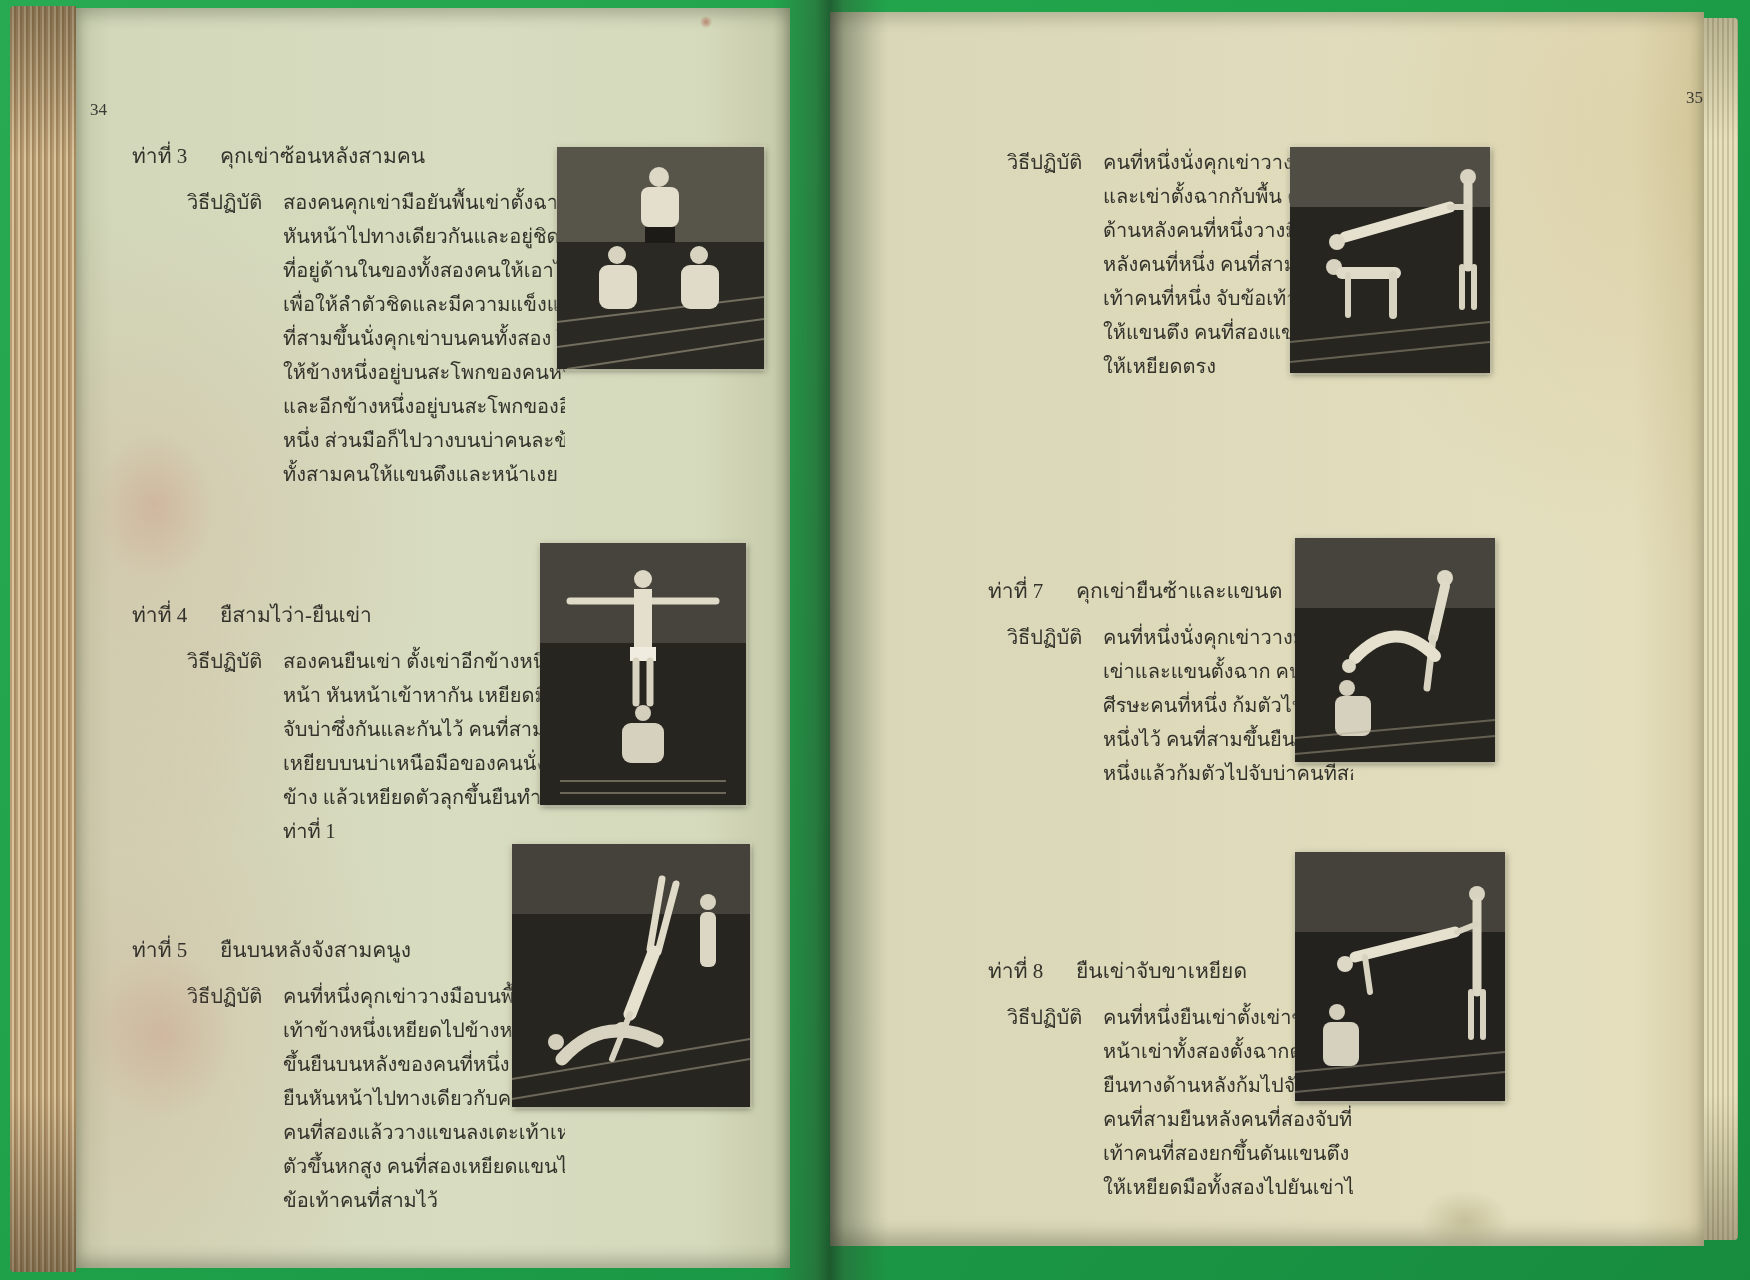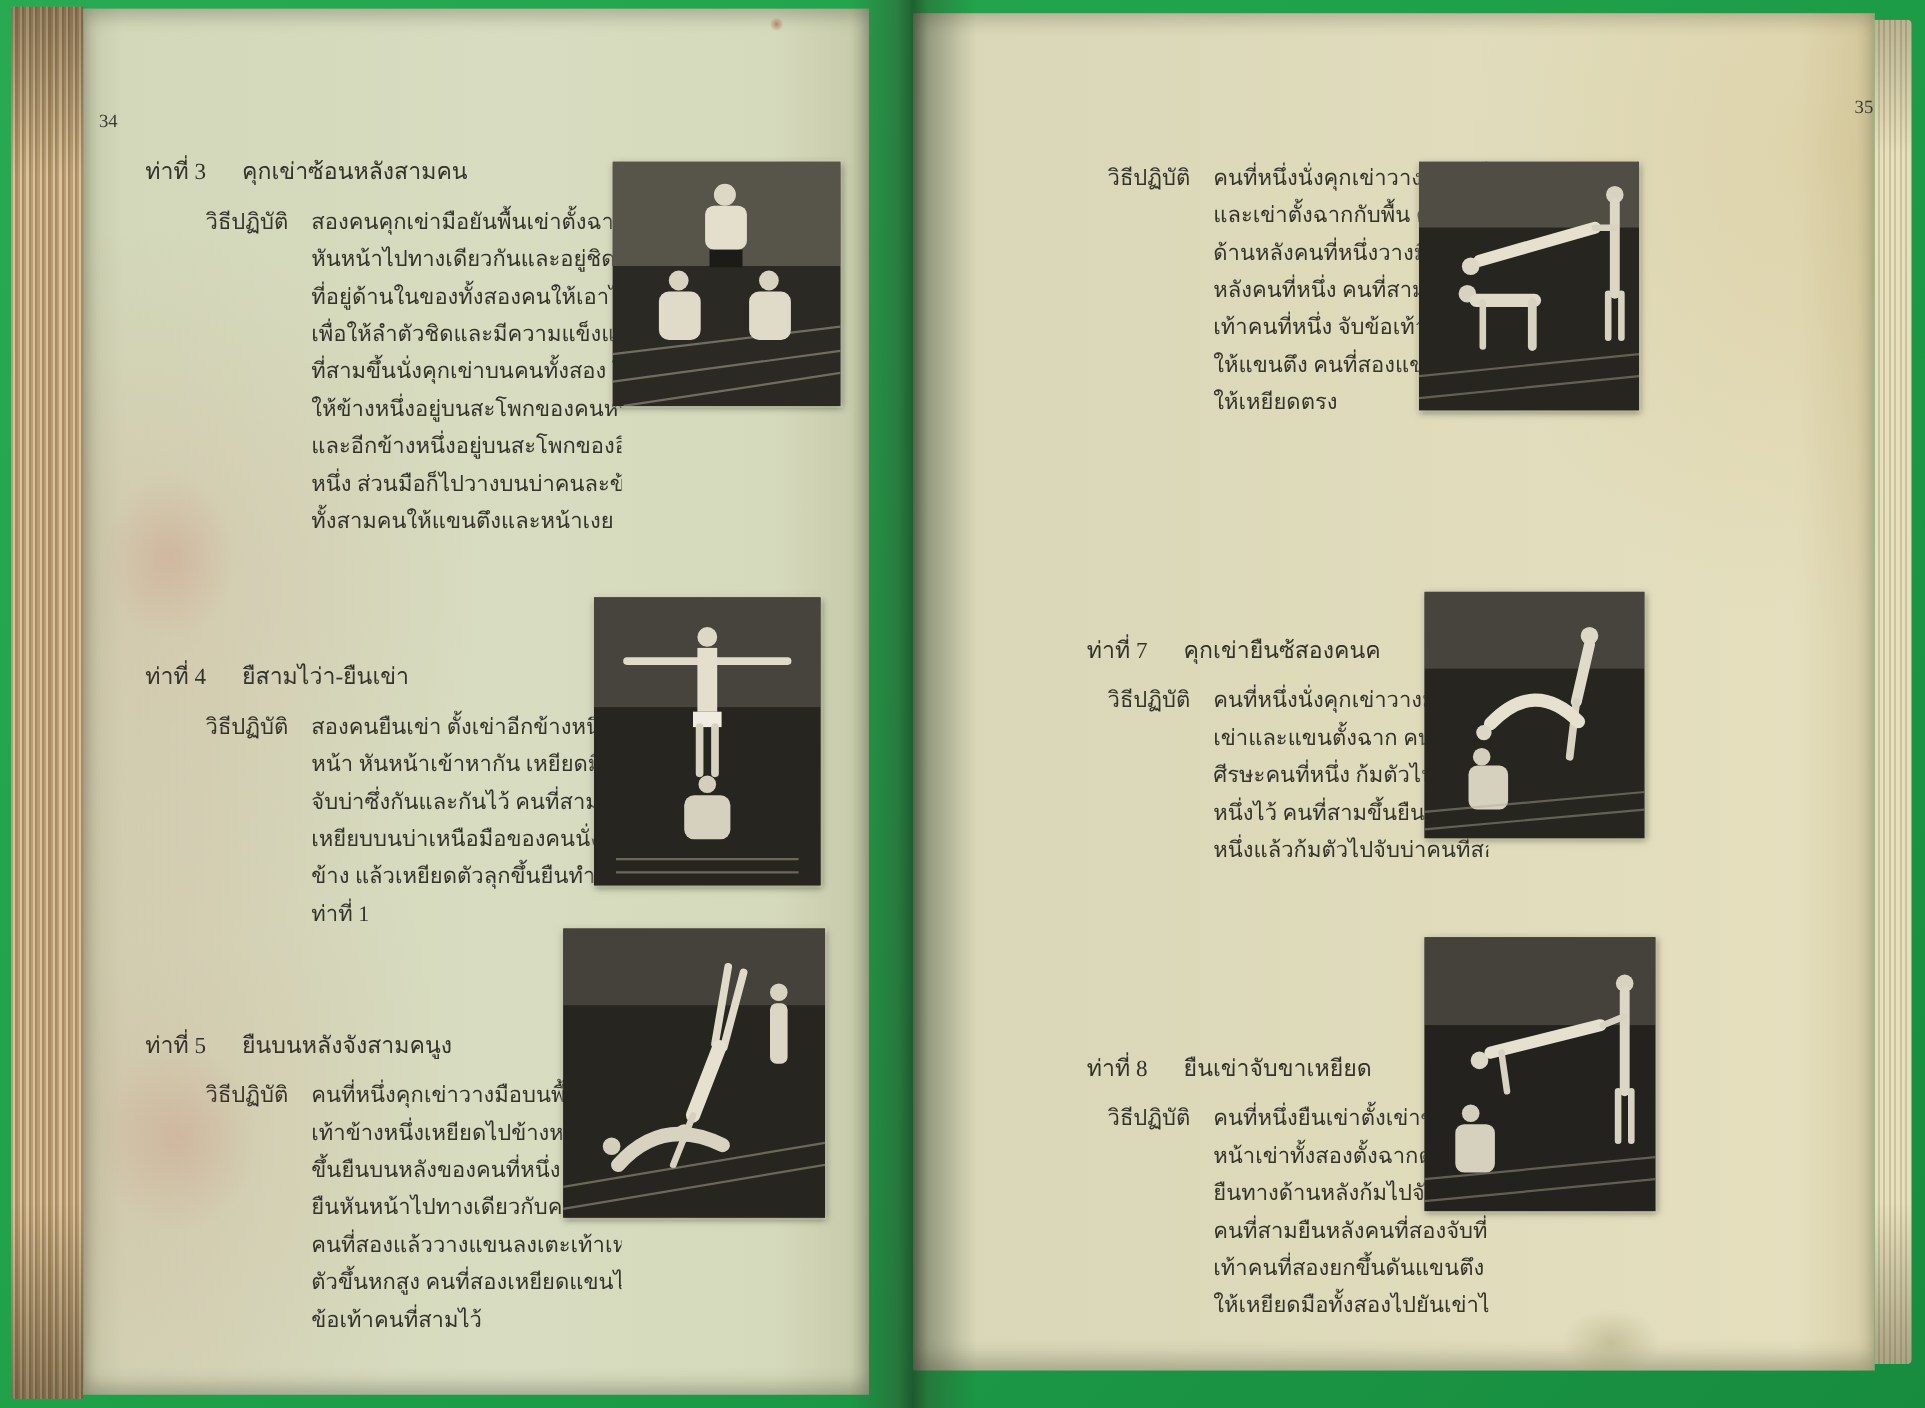--- a/index.html
+++ b/index.html
@@ -129,21 +129,21 @@
 หลังคนที่หนึ่ง คนที่สามยืนทางปลาย
 เท้าคนที่หนึ่ง จับข้อเท้าคนที่สองยกขึ้น
 ให้แขนตึง คนที่สองแขนตึงเกร็งตัวไว้
 ให้เหยียดตรง</div>
     </div>
   </div>
 
   <div class="section narrow" style="left:988px;top:576px">
     <div class="sec-head">
       <span class="sec-label">ท่าที่ 7</span>
-      <span class="sec-title">คุกเข่ายืนซ้สองคนค</span>
+      <span class="sec-title">คุกเข่ายืนซ้าและแขนต</span>
     </div>
     <div class="method-row flush">
       <span class="method-label">วิธีปฏิบัติ</span>
       <div class="body-text">คนที่หนึ่งนั่งคุกเข่าวางมือยันพื้นข้างหน้า
 เข่าและแขนตั้งฉาก คนที่สองยืนทาง
 ศีรษะคนที่หนึ่ง ก้มตัวไปจับหลังคนที่
 หนึ่งไว้ คนที่สามขึ้นยืนบนสะโพกคนที่
 หนึ่งแล้วก้มตัวไปจับบ่าคนที่สอง</div>
     </div>
   </div>

